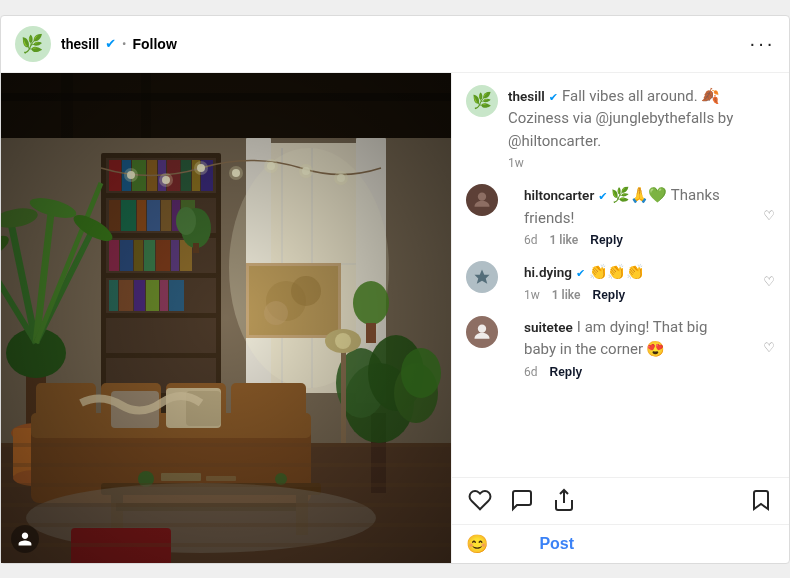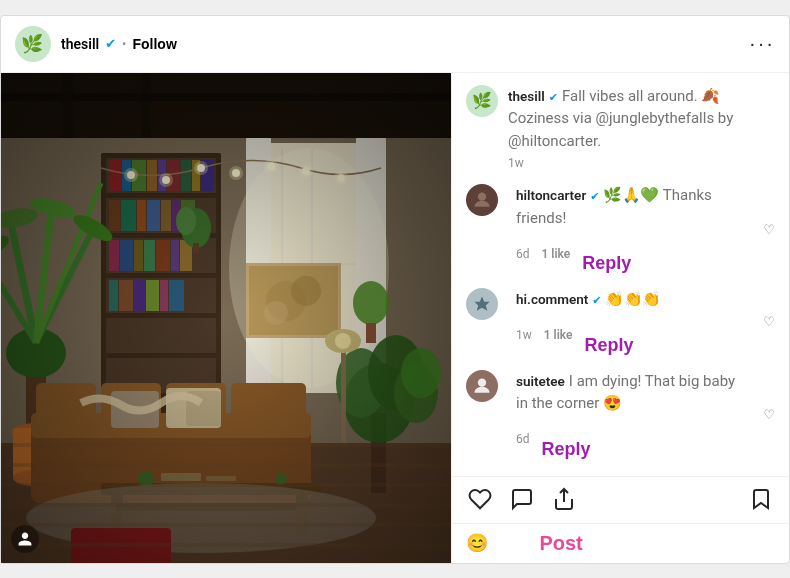--- a/index.html
+++ b/index.html
@@ -157,39 +157,38 @@
     .comment-time {
       font-size: 12px;
       color: #8e8e8e;
     }
     .comment-likes {
       font-size: 12px;
       color: #8e8e8e;
       font-weight: 600;
     }
     .reply-btn {
-      font-size: 18px;
-      color: #a21caf;
-      font-weight: 600;
-      background: none;
-      border: none;
-      cursor: pointer;
-      margin-top: 20px;
+      font-size: 12px;
+      color: #0f172a;
+      font-weight: 600;
+      background: none;
+      border: none;
+      cursor: pointer;
     }
     .heart-btn {
       background: none;
       border: none;
       cursor: pointer;
       color: #8e8e8e;
       font-size: 13px;
       margin-left: auto;
     }
     .comment-row {
       display: flex;
-      gap: 18px;
+      gap: 26px;
       margin-bottom: 14px;
     }
     
     .post-actions {
       border-top: 1px solid #efefef;
       padding: 8px 14px 4px;
     }
     .action-icons {
       display: flex;
       align-items: center;
@@ -235,23 +234,23 @@
       color: #262626;
       background: transparent;
     }
     .comment-input::placeholder {
       color: #8e8e8e;
     }
     .post-comment-btn {
       background: none;
       border: none;
       cursor: pointer;
-      color: #ec4899;
-      font-weight: 600;
-      font-size: 20px;
+      color: #3b82f6;
+      font-weight: 600;
+      font-size: 16px;
       padding-left: 41px;
     }
     .emoji-btn {
       background: none;
       border: none;
       cursor: pointer;
       font-size: 18px;
       color: #8e8e8e;
     }
     
@@ -495,21 +494,21 @@
           <button class="heart-btn">♡</button>
         </div>
 
         <div class="comment-row">
           <div class="comment-avatar gray">
             <svg width="18" height="18" viewBox="0 0 24 24" fill="#546e7a">
                 <polygon points="12,2 15,9 22,9 17,14 19,21 12,17 5,21 7,14 2,9 9,9"></polygon>
               </svg>
           </div>
           <div class="comment-content">
-            <span class="comment-username">hi.comment</span>
+            <span class="comment-username">hi.dying</span>
             <span class="verified-icon" style="font-size:11px;color:#0095f6;">✔</span>
             <span class="comment-text"> 👏👏👏</span>
             <div class="comment-meta">
               <span class="comment-time">1w</span>
               <span class="comment-likes">1 like</span>
               <button class="reply-btn">Reply</button>
             </div>
           </div>
           <button class="heart-btn">♡</button>
         </div>

